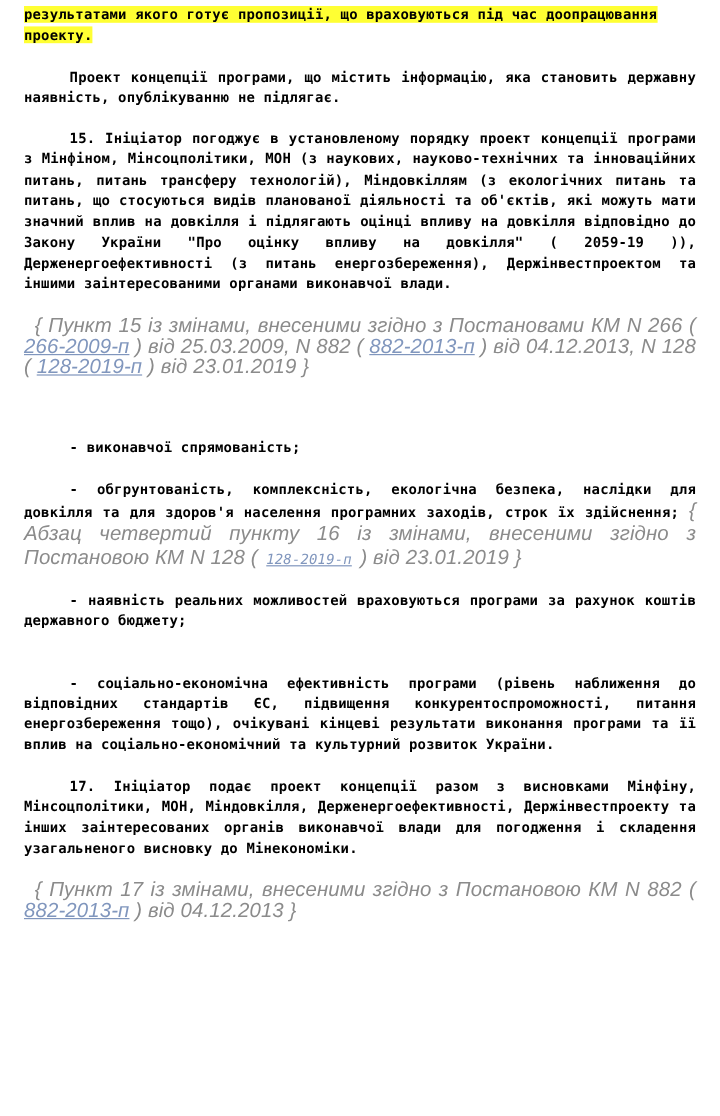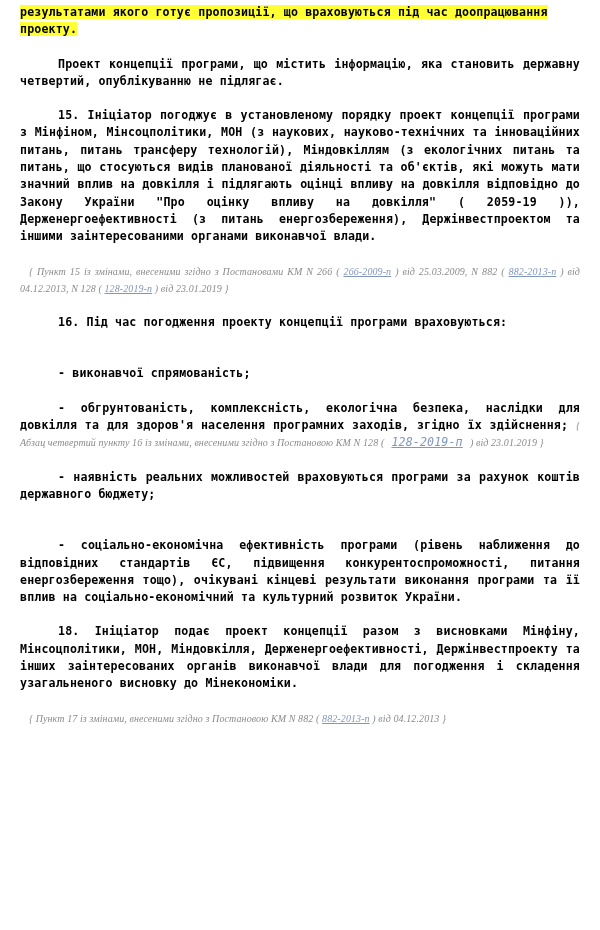--- a/index.html
+++ b/index.html
@@ -47,22 +47,22 @@
 
   
   p.bullet {
     margin: 0;
     padding-left: 0;
     text-indent: 38px;
   }
 
   
   p.note, span.note {
-    font-family: Liberation Serif, serif;
-    font-size: 10px;
+    font-family: Liberation Sans, sans-serif;
+    font-size: 17px;
     line-height: 17.3px;
     font-weight: 400;
     font-style: italic;
     color: #8b8b8b;
     text-align: justify;
     letter-spacing: 0.1px;
   }
   p.note {
     margin: 0;
     text-indent: 9px;
@@ -86,58 +86,57 @@
 </head>
 <body>
 
 <div id="page">
   <div class="doc">
 
     <p class="para nojust"><span class="hl">результатами якого готує пропозиції, що враховуються під час доопрацювання проекту.</span></p>
 
     <div class="gap-md"></div>
 
-    <p class="para indent">Проект концепції програми, що містить інформацію, яка становить державну четвертий, опублікуванню не підлягає.</p>
+    <p class="para indent">Проект концепції програми, що містить інформацію, яка становить державну наявність, опублікуванню не підлягає.</p>
 
     <div class="gap-md"></div>
 
     <p class="para indent">15. Ініціатор погоджує в установленому порядку проект концепції програми з Мінфіном, Мінсоцполітики, МОН (з наукових, науково-технічних та інноваційних питань, питань трансферу технологій), Міндовкіллям (з екологічних питань та питань, що стосуються видів планованої діяльності та об'єктів, які можуть мати значний вплив на довкілля і підлягають оцінці впливу на довкілля відповідно до Закону України "Про оцінку впливу на довкілля" ( 2059-19 )), Держенергоефективності (з питань енергозбереження), Держінвестпроектом та іншими заінтересованими органами виконавчої влади.</p>
 
     <div class="gap-md"></div>
 
     <p class="note"><span>{ Пункт 15 із змінами, внесеними згідно з Постановами КМ N 266</span> <span>(</span> <a class="ref" href="#">266-2009-п</a> <span>) від 25.03.2009, N 882 (</span> <a class="ref" href="#">882-2013-п</a> <span>) від</span> <span>04.12.2013, N 128 (</span> <a class="ref" href="#">128-2019-п</a> <span>) від 23.01.2019 }</span></p>
 
     <div class="gap-md"></div>
 
-    <p class="para indent">16. Під час погодження проекту концепції програми враховуються:</p>
 
     <div class="gap-md"></div>
 
 
     <div class="gap-md"></div>
 
     <p class="para bullet nojust">- виконавчої спрямованість;</p>
 
     <div class="gap-md"></div>
 
-    <p class="para bullet"><span>- обгрунтованість, комплексність, екологічна безпека, наслідки для довкілля та для здоров'я населення програмних заходів, згідно їх здійснення;</span> <span class="note">{ Абзац четвертий пункту 16 із змінами, внесеними згідно з Постановою КМ N 128 (</span> <a class="ref" href="#">128-2019-п</a> <span class="note">) від 23.01.2019 }</span></p>
+    <p class="para bullet"><span>- обгрунтованість, комплексність, екологічна безпека, наслідки для довкілля та для здоров'я населення програмних заходів, строк їх здійснення;</span> <span class="note">{ Абзац четвертий пункту 16 із змінами, внесеними згідно з Постановою КМ N 128 (</span> <a class="ref" href="#">128-2019-п</a> <span class="note">) від 23.01.2019 }</span></p>
 
     <div class="gap-md"></div>
 
     <p class="para bullet">- наявність реальних можливостей враховуються програми за рахунок коштів державного бюджету;</p>
 
     <div class="gap-md"></div>
 
 
     <div class="gap-md"></div>
 
     <p class="para bullet">- соціально-економічна ефективність програми (рівень наближення до відповідних стандартів ЄС, підвищення конкурентоспроможності, питання енергозбереження тощо), очікувані кінцеві результати виконання програми та її вплив на соціально-економічний та культурний розвиток України.</p>
 
     <div class="gap-md"></div>
 
-    <p class="para indent">18. Ініціатор подає проект концепції разом з висновками Мінфіну, Мінсоцполітики, МОН, Міндовкілля, Держенергоефективності, Держінвестпроекту та інших заінтересованих органів виконавчої влади для погодження і складення узагальненого висновку до Мінекономіки.</p>
+    <p class="para indent">17. Ініціатор подає проект концепції разом з висновками Мінфіну, Мінсоцполітики, МОН, Міндовкілля, Держенергоефективності, Держінвестпроекту та інших заінтересованих органів виконавчої влади для погодження і складення узагальненого висновку до Мінекономіки.</p>
 
     <div class="gap-md"></div>
 
     <p class="note"><span>{ Пункт 17 із змінами, внесеними згідно з Постановою КМ N 882</span> <span>(</span> <a class="ref" href="#">882-2013-п</a> <span>) від 04.12.2013 }</span></p>
 
   </div>
 </div>
 
 </body></html>

